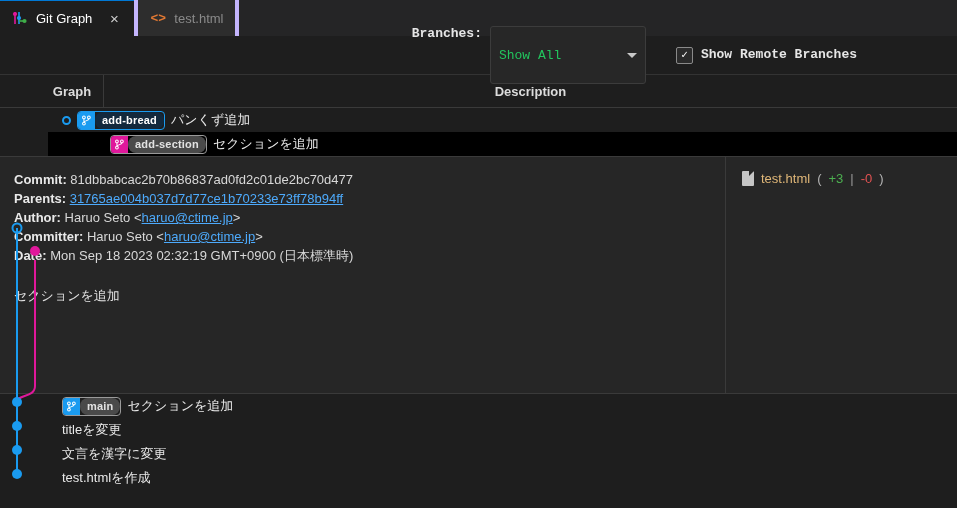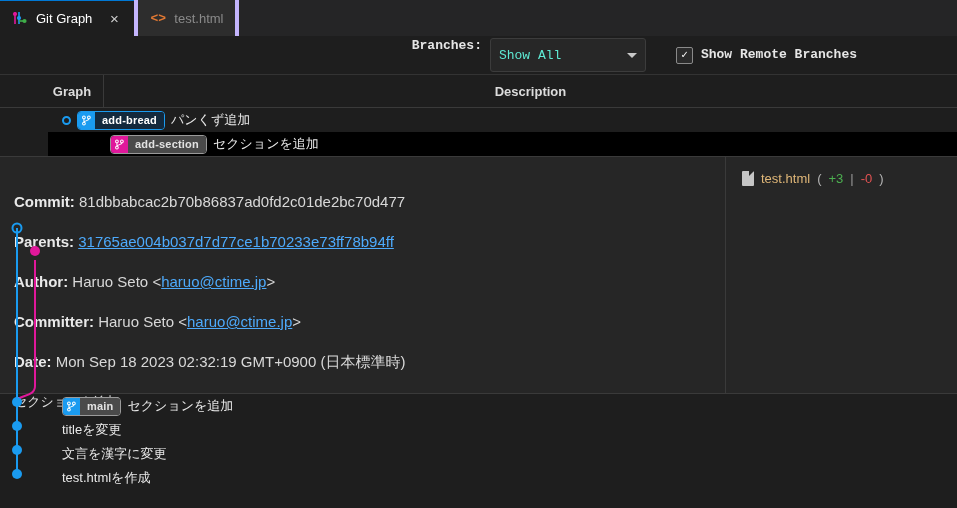--- a/index.html
+++ b/index.html
@@ -24,21 +24,21 @@
              display:flex;align-items:center;justify-content:center;font-family:"Liberation Mono","DejaVu Sans Mono",monospace;}
   .tabbar-filler{flex:1;background:#252526;}
 
   
   .controlbar{height:38px;background:#1e1e1e;display:flex;align-items:center;
               justify-content:flex-end;padding-right:100px;gap:30px;}
   .ctrl-group{display:flex;gap:8px;font-family:Liberation Mono, monospace;}
   .ctrl-label{font-weight:bold;color:#e6e6e6;font-size:13px;}
   .select-box{background:#272727;border:1px solid #3c3c3c;border-radius:3px;
               height:24px;width:138px;display:flex;align-items:center;
-              padding:4px 8px;justify-content:space-between;color:#5eead4;font-size:13px;}
+              padding:16px 8px;justify-content:space-between;color:#22c55e;font-size:13px;}
   .caret{width:0;height:0;border-left:5px solid transparent;border-right:5px solid transparent;
          border-top:5px solid #c8c8c8;}
   .checkbox{width:15px;height:15px;border:1px solid #8a8a8a;border-radius:2px;background:#2b2b2b;
             display:flex;align-items:center;justify-content:center;color:#ffffff;font-size:11px;line-height:1;}
   .cb-label{font-weight:bold;color:#e6e6e6;font-size:13px;}
 
   
   .thead{display:flex;height:32px;background:#1e1e1e;
          border-top:1px solid #333;border-bottom:1px solid #3a3a3a;align-items:center;padding-left:41px;}
   .th-graph{width:62px;text-align:center;font-weight:bold;color:#dcdcdc;font-size:13px;
@@ -51,38 +51,38 @@
   .row{height:24px;display:flex;align-items:center;position:relative;}
   .row.selected{background:#000000;margin-left:48px;}
   .row-msg-area{margin-left:62px;display:flex;align-items:center;gap:6px;height:100%;}
   .node-o{width:9px;height:9px;border:2px solid #1a9bf0;border-radius:50%;box-sizing:border-box;flex:none;}
   .msg{color:#e8e8e8;font-size:13px;white-space:nowrap;}
 
   
   .ref{display:inline-flex;align-items:stretch;height:17px;border-radius:4px;overflow:hidden;
        font-size:11px;flex:none;}
   .ref-ico{display:flex;align-items:center;justify-content:center;width:17px;}
-  .ref-name{display:flex;align-items:center;padding:0 7px;font-weight:bold;letter-spacing:.2px;}
+  .ref-name{display:flex;align-items:center;padding:0 7px;font-weight:bold;letter-spacing:.2px;border-radius:8px;}
   .ref-blue{border:1px solid #1a9bf0;}
   .ref-blue .ref-ico{background:#1a9bf0;}
   .ref-blue .ref-name{background:#13293d;color:#ffffff;}
   .ref-magenta{border:1px solid #9a9a9a;}
   .ref-magenta .ref-ico{background:#e0189b;}
   .ref-magenta .ref-name{background:#4a4a4a;color:#e2e2e2;}
   .ref-main{border:1px solid #9a9a9a;}
   .ref-main .ref-ico{background:#1a9bf0;}
   .ref-main .ref-name{background:#4a4a4a;color:#e2e2e2;}
   .branch-glyph{display:block;}
 
   
   .detail{display:flex;background:#262626;border-top:1px solid #3a3a3a;border-bottom:1px solid #3a3a3a;
           height:236px;}
   .detail-left{flex:1;padding:14px 0 0 14px;border-right:1px solid #3a3a3a;}
   .detail-right{width:215px;padding:14px 0 0 16px;}
-  .dline{font-size:15px;line-height:18px;color:#d8d8d8;margin-bottom:1px;white-space:nowrap;margin-top:22px;}
+  .dline{font-size:13px;line-height:18px;color:#d8d8d8;margin-bottom:1px;white-space:nowrap;}
   .dkey{font-weight:bold;color:#e9e9e9;}
   .link{color:#4daafc;text-decoration:underline;}
   .body-msg{margin-top:22px;font-size:13px;color:#e0e0e0;}
   .file-row{display:flex;align-items:center;gap:7px;font-size:13px;}
   .file-ico{width:12px;height:15px;background:#c5c5c5;border-radius:1px;position:relative;flex:none;}
   .file-ico:after{content:"";position:absolute;right:0;top:0;border-left:5px solid #262626;
                   border-bottom:5px solid transparent;}
   .fname{color:#e0b778;}
   .paren{color:#b5b5b5;}
   .plus{color:#4caf50;}

